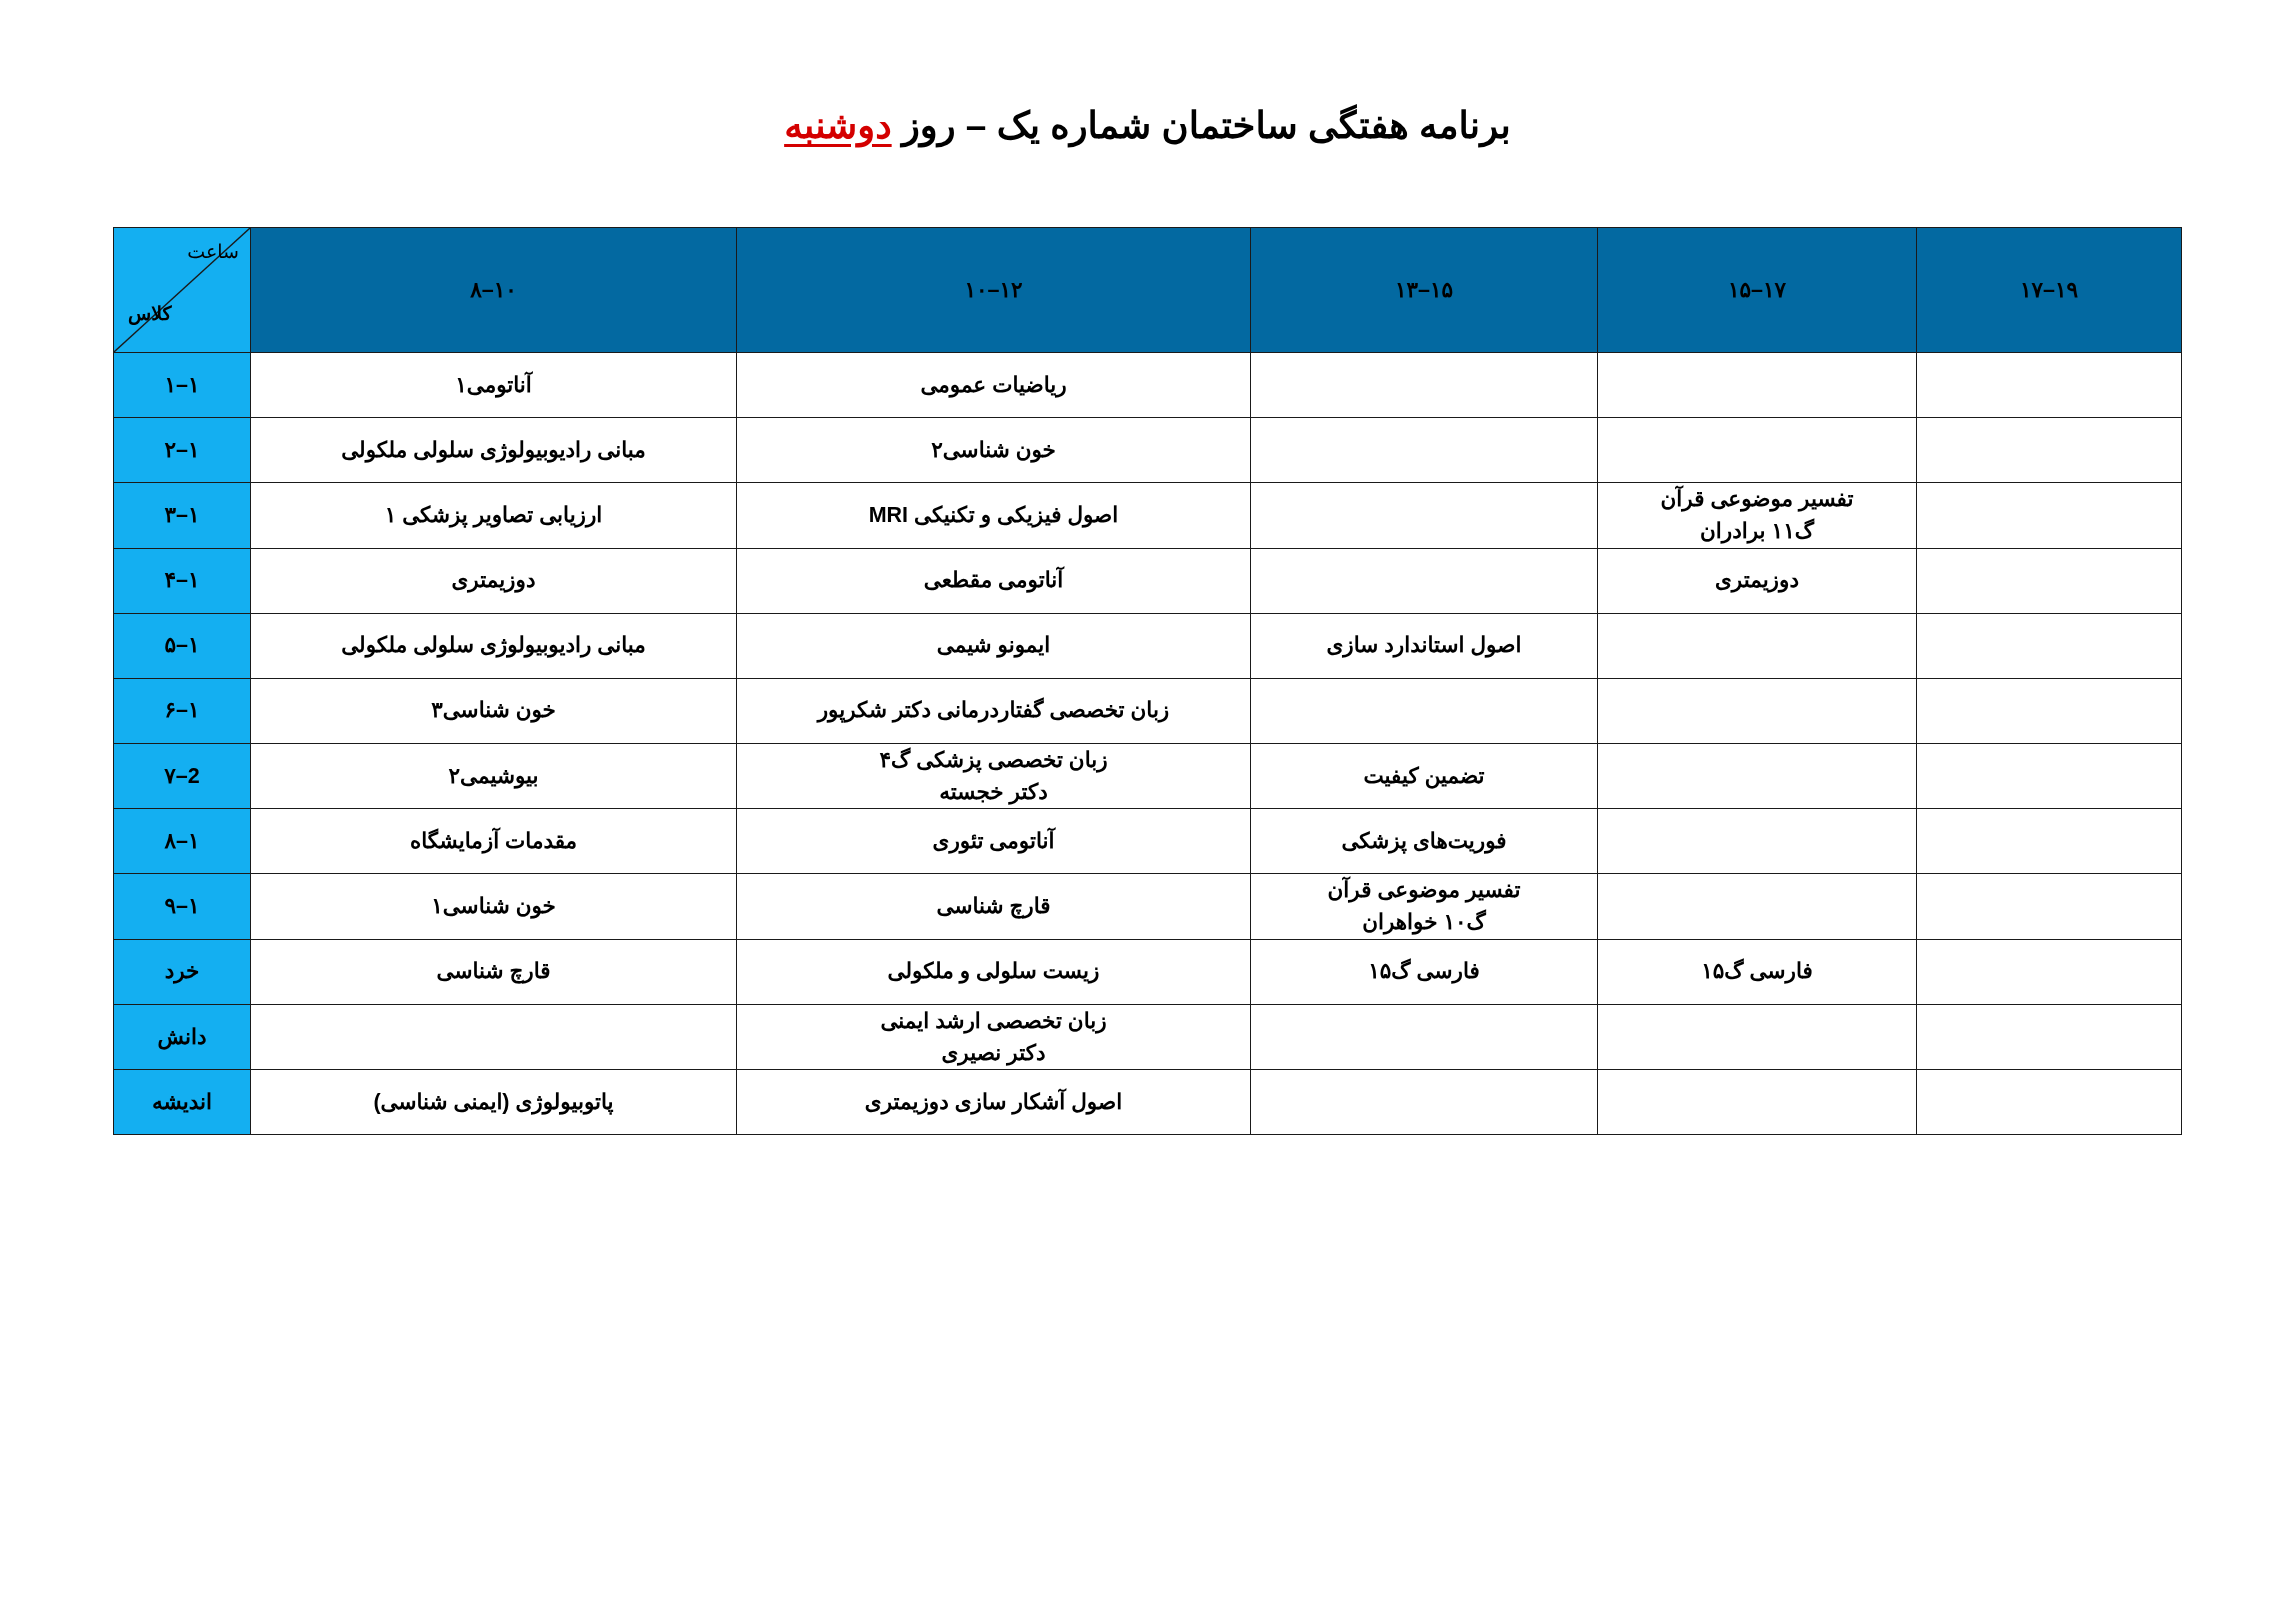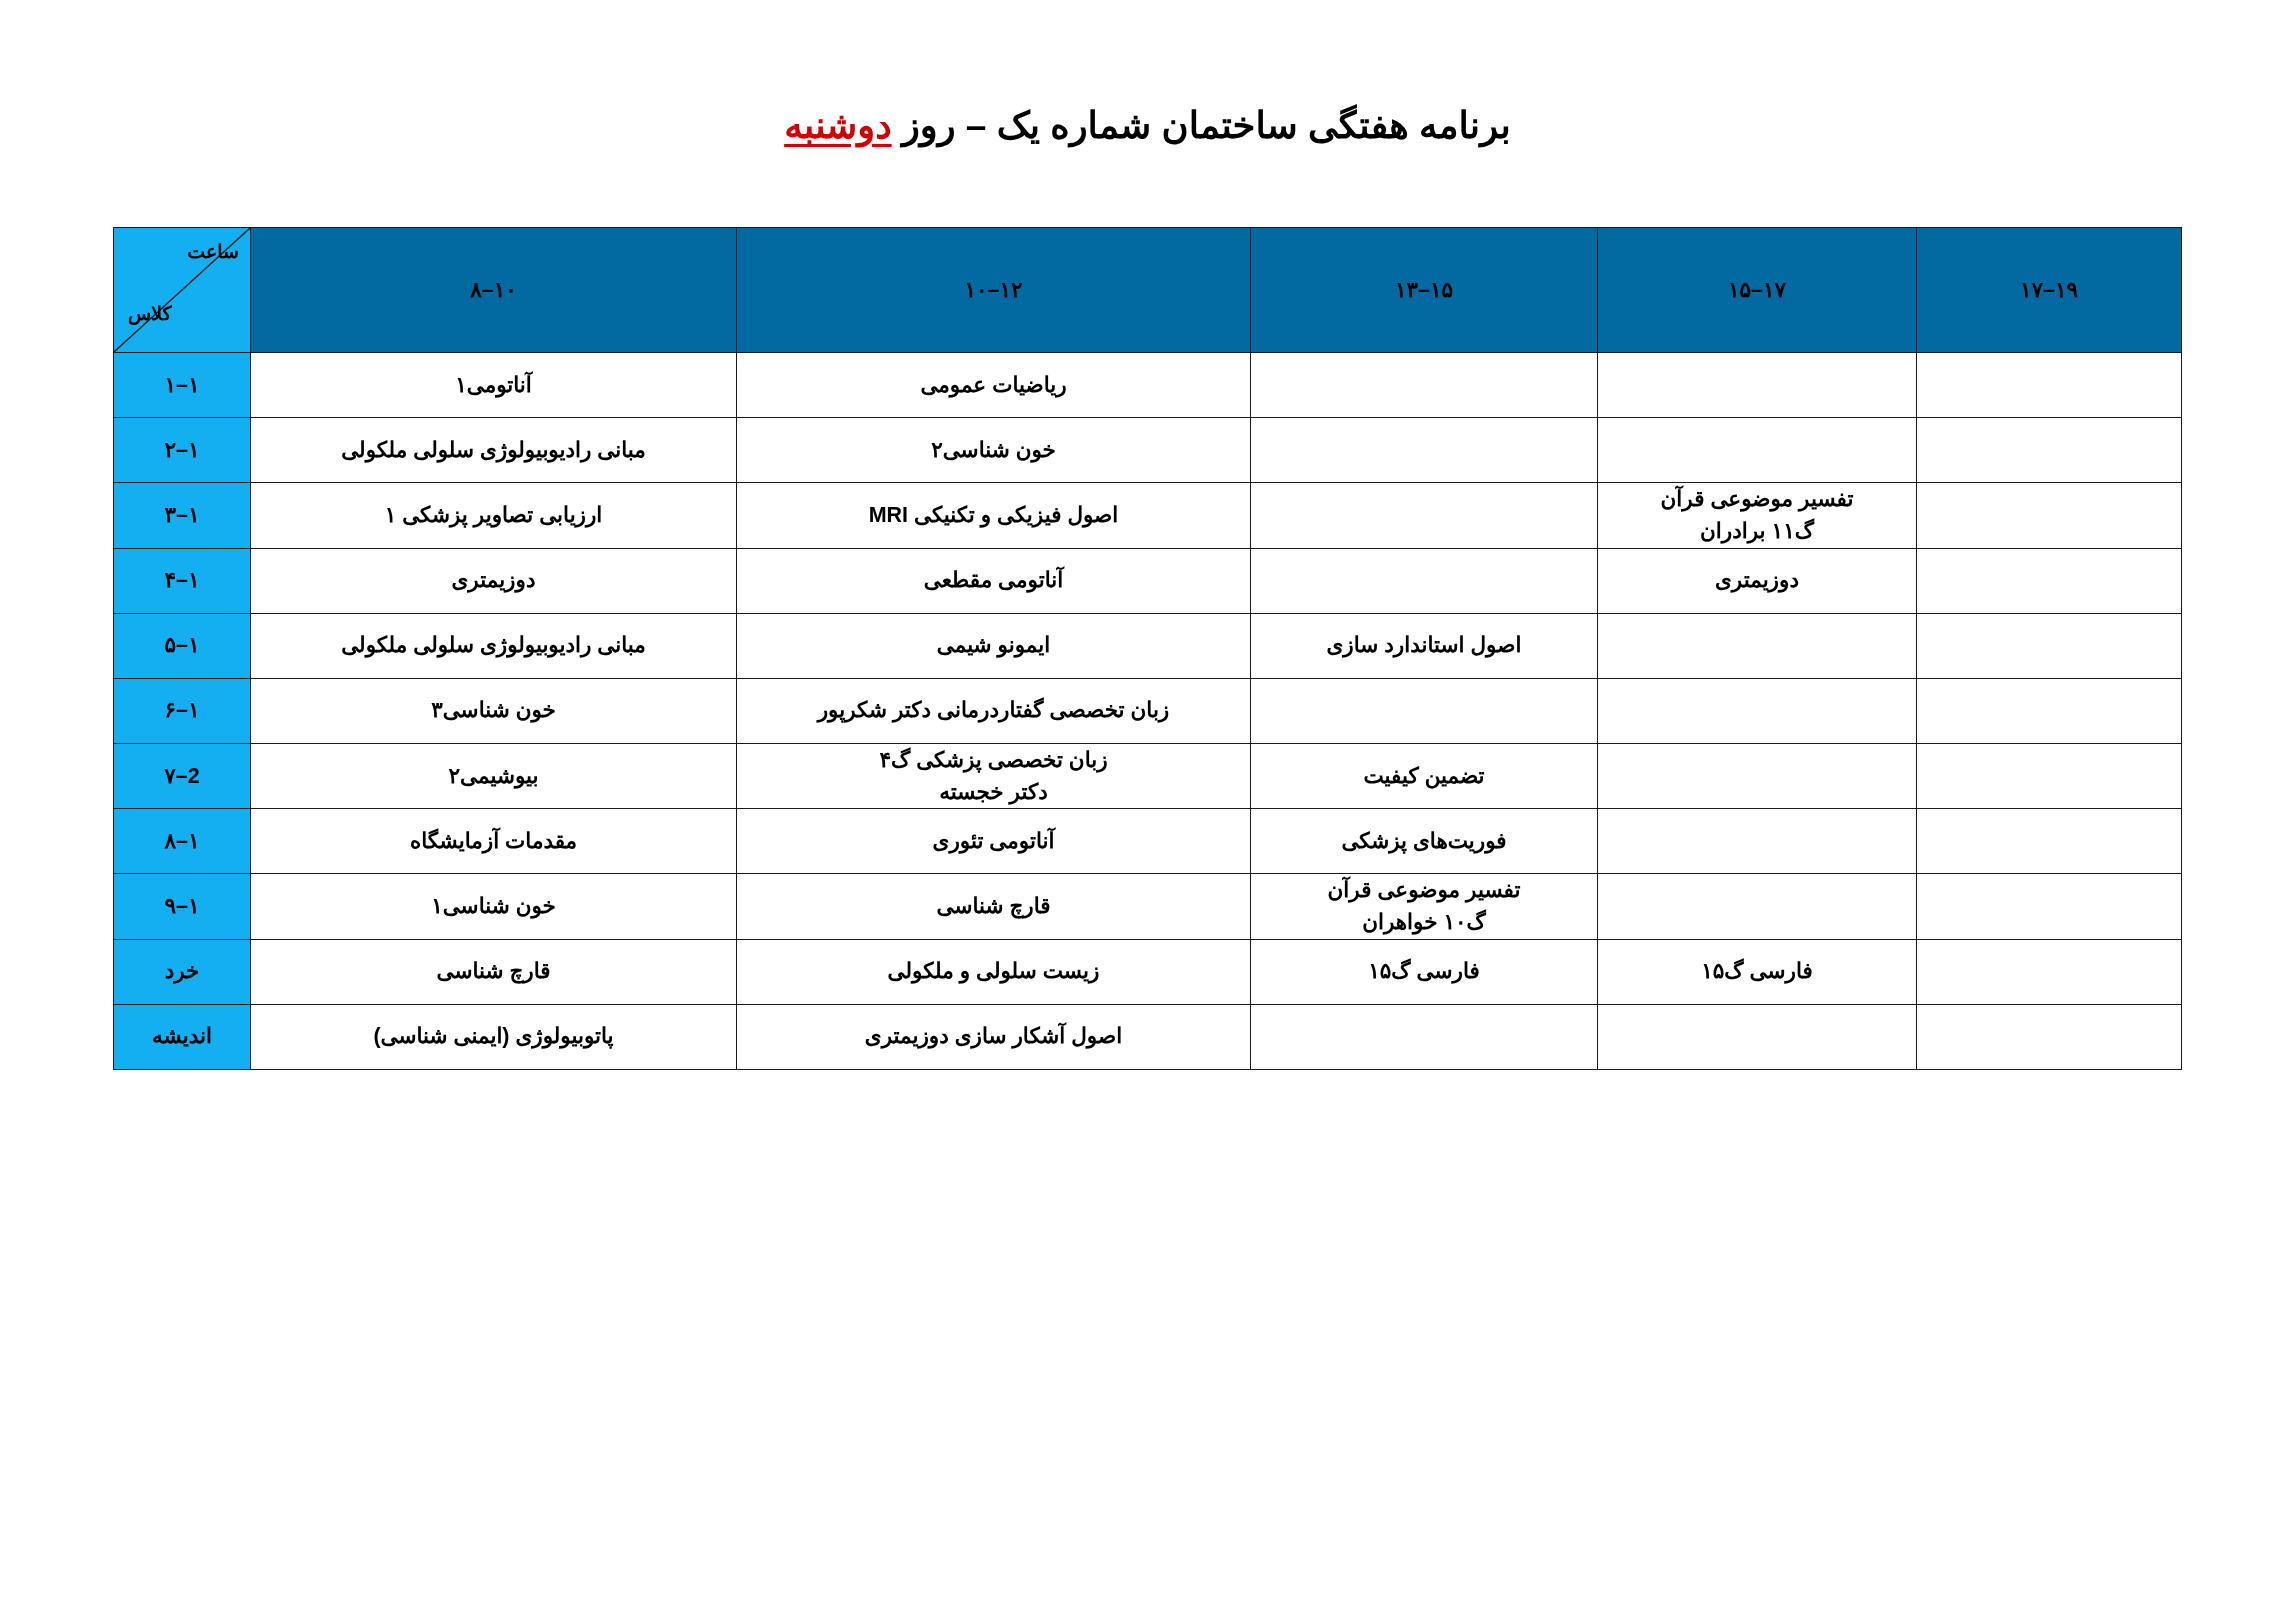--- a/index.html
+++ b/index.html
@@ -85,21 +85,21 @@
   .corner-inner .diag {
     position: absolute;
     top: 0; left: 0;
     width: 100%; height: 100%;
   }
   .corner-inner .lbl-hour {
     position: absolute;
     top: 9.7px;
     right: 11px;
     font-size: 19px;
-    font-weight: bold;
+    font-weight: normal;
   }
   .corner-inner .lbl-class {
     position: absolute;
     bottom: 24px;
     left: 14px;
     font-size: 19px;
     font-weight: bold;
   }
   td.rowhead {
     background: #14aff1;
@@ -289,20 +289,31 @@
             <td class="cell">
               <span class="cell-line">قارچ شناسی</span>
             </td>
             <td class="rowhead">خرد</td>
           </tr>
           <tr>
             <td class="cell empty"></td>
             <td class="cell empty"></td>
             <td class="cell empty"></td>
             <td class="cell">
+              <span class="cell-line">زبان تخصصی ارشد ایمنی</span>
+              <span class="cell-line">دکتر نصیری</span>
+            </td>
+            <td class="cell empty"></td>
+            <td class="rowhead">دانش</td>
+          </tr>
+          <tr>
+            <td class="cell empty"></td>
+            <td class="cell empty"></td>
+            <td class="cell empty"></td>
+            <td class="cell">
               <span class="cell-line">اصول آشکار سازی دوزیمتری</span>
             </td>
             <td class="cell">
               <span class="cell-line">پاتوبیولوژی (ایمنی شناسی)</span>
             </td>
             <td class="rowhead">اندیشه</td>
           </tr>
         </tbody>
     </table>
   </div>

